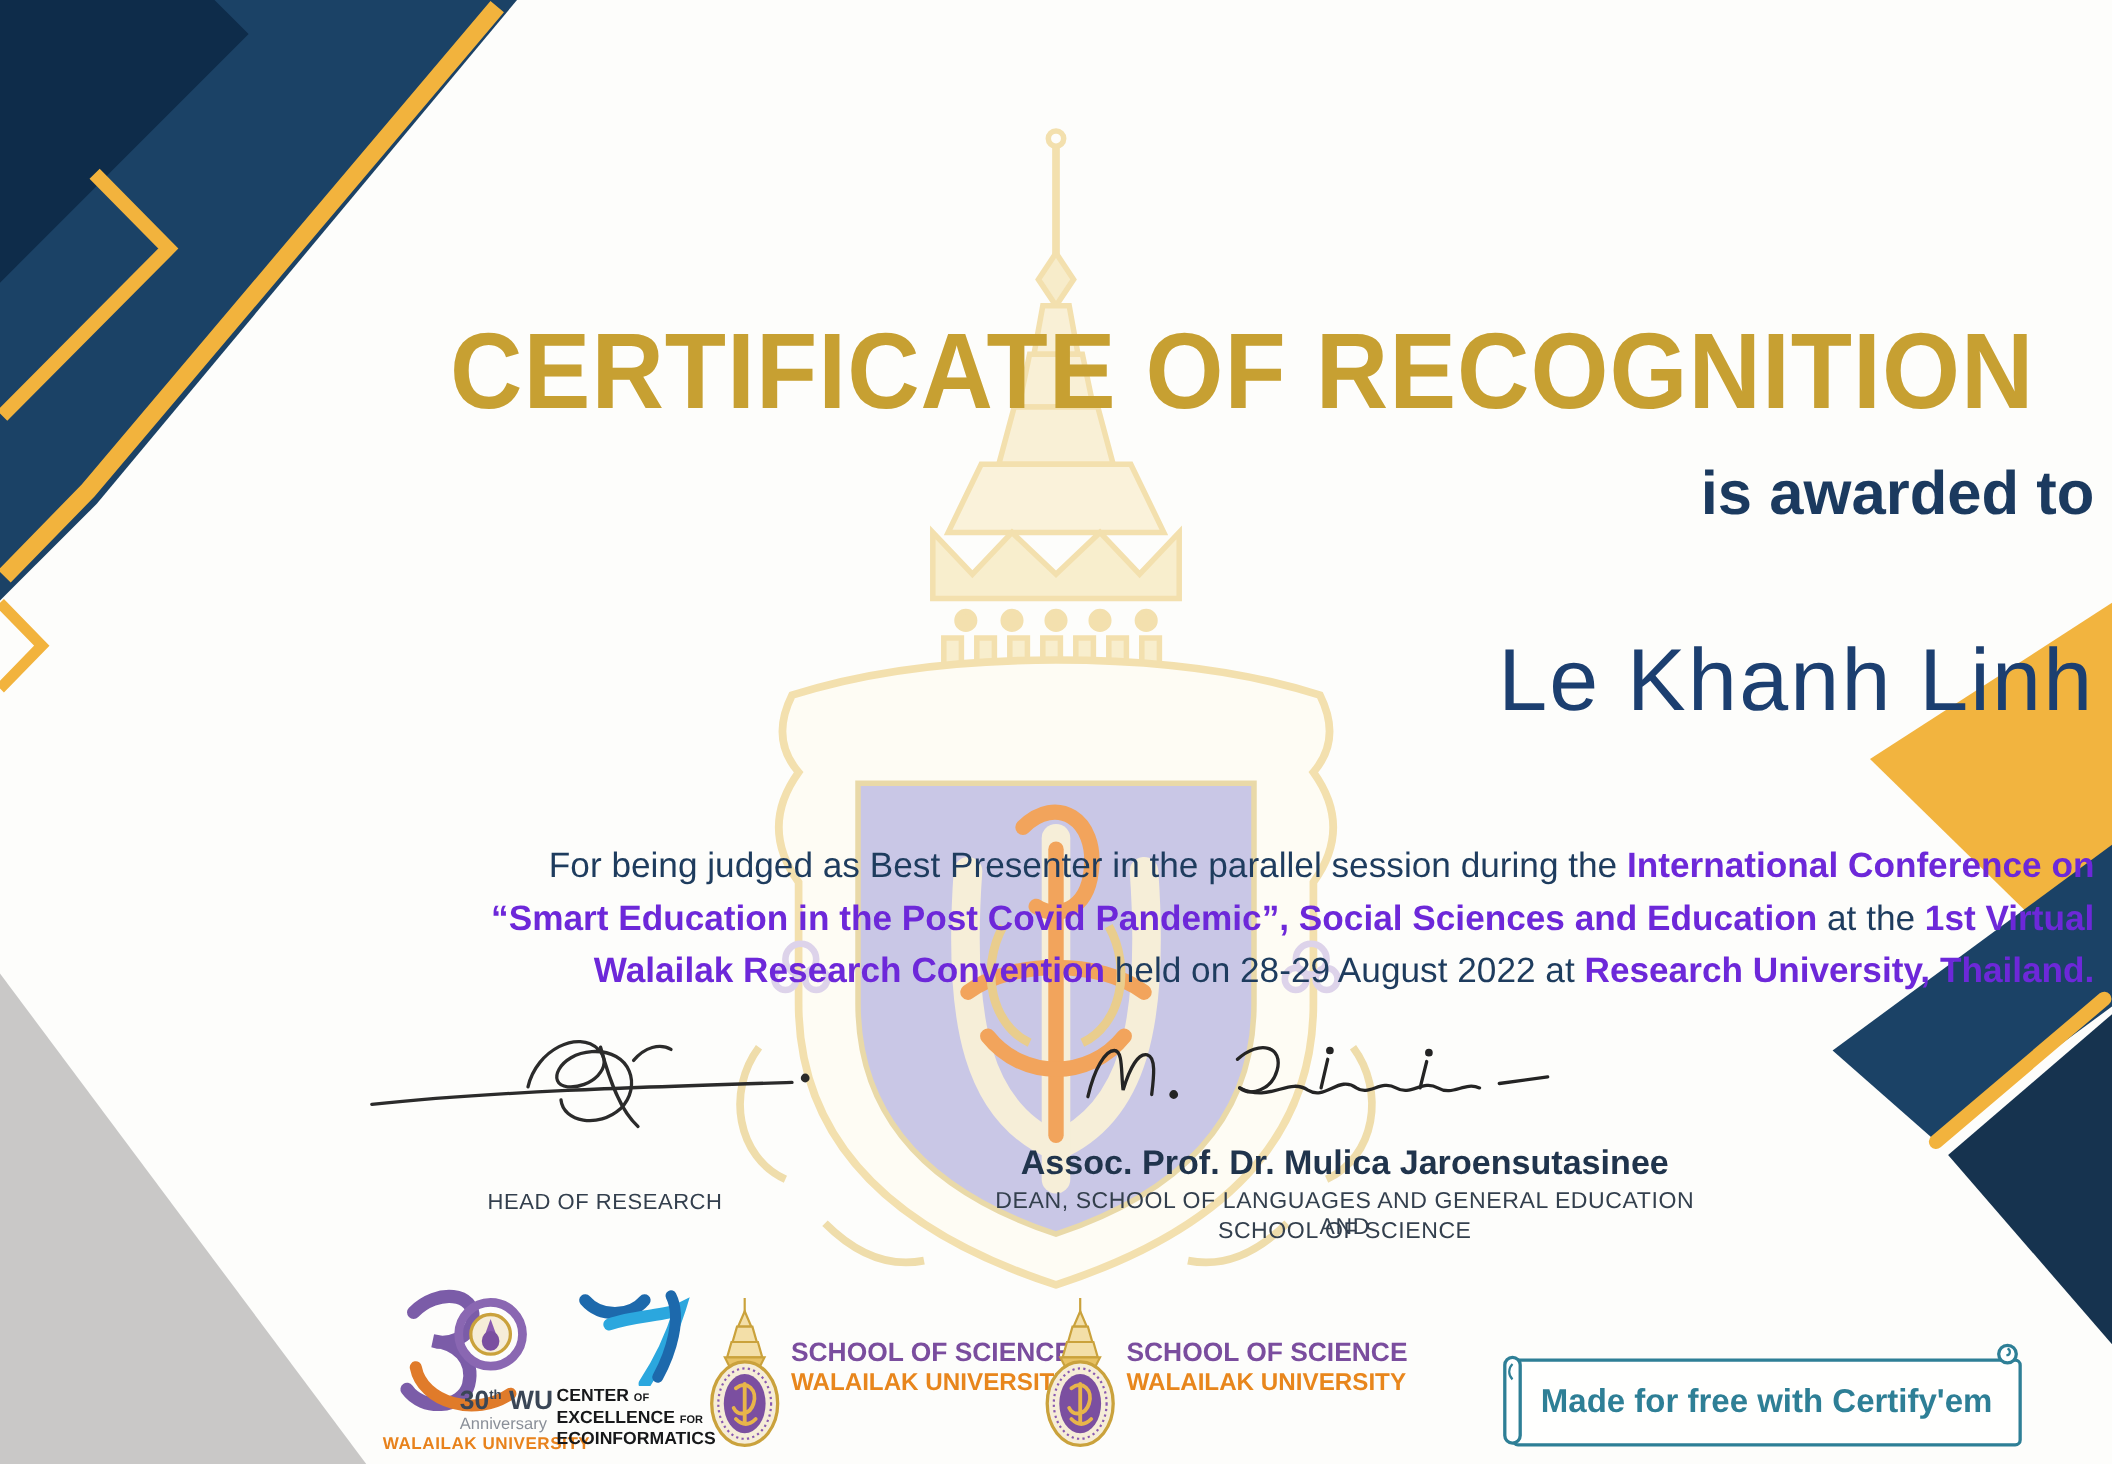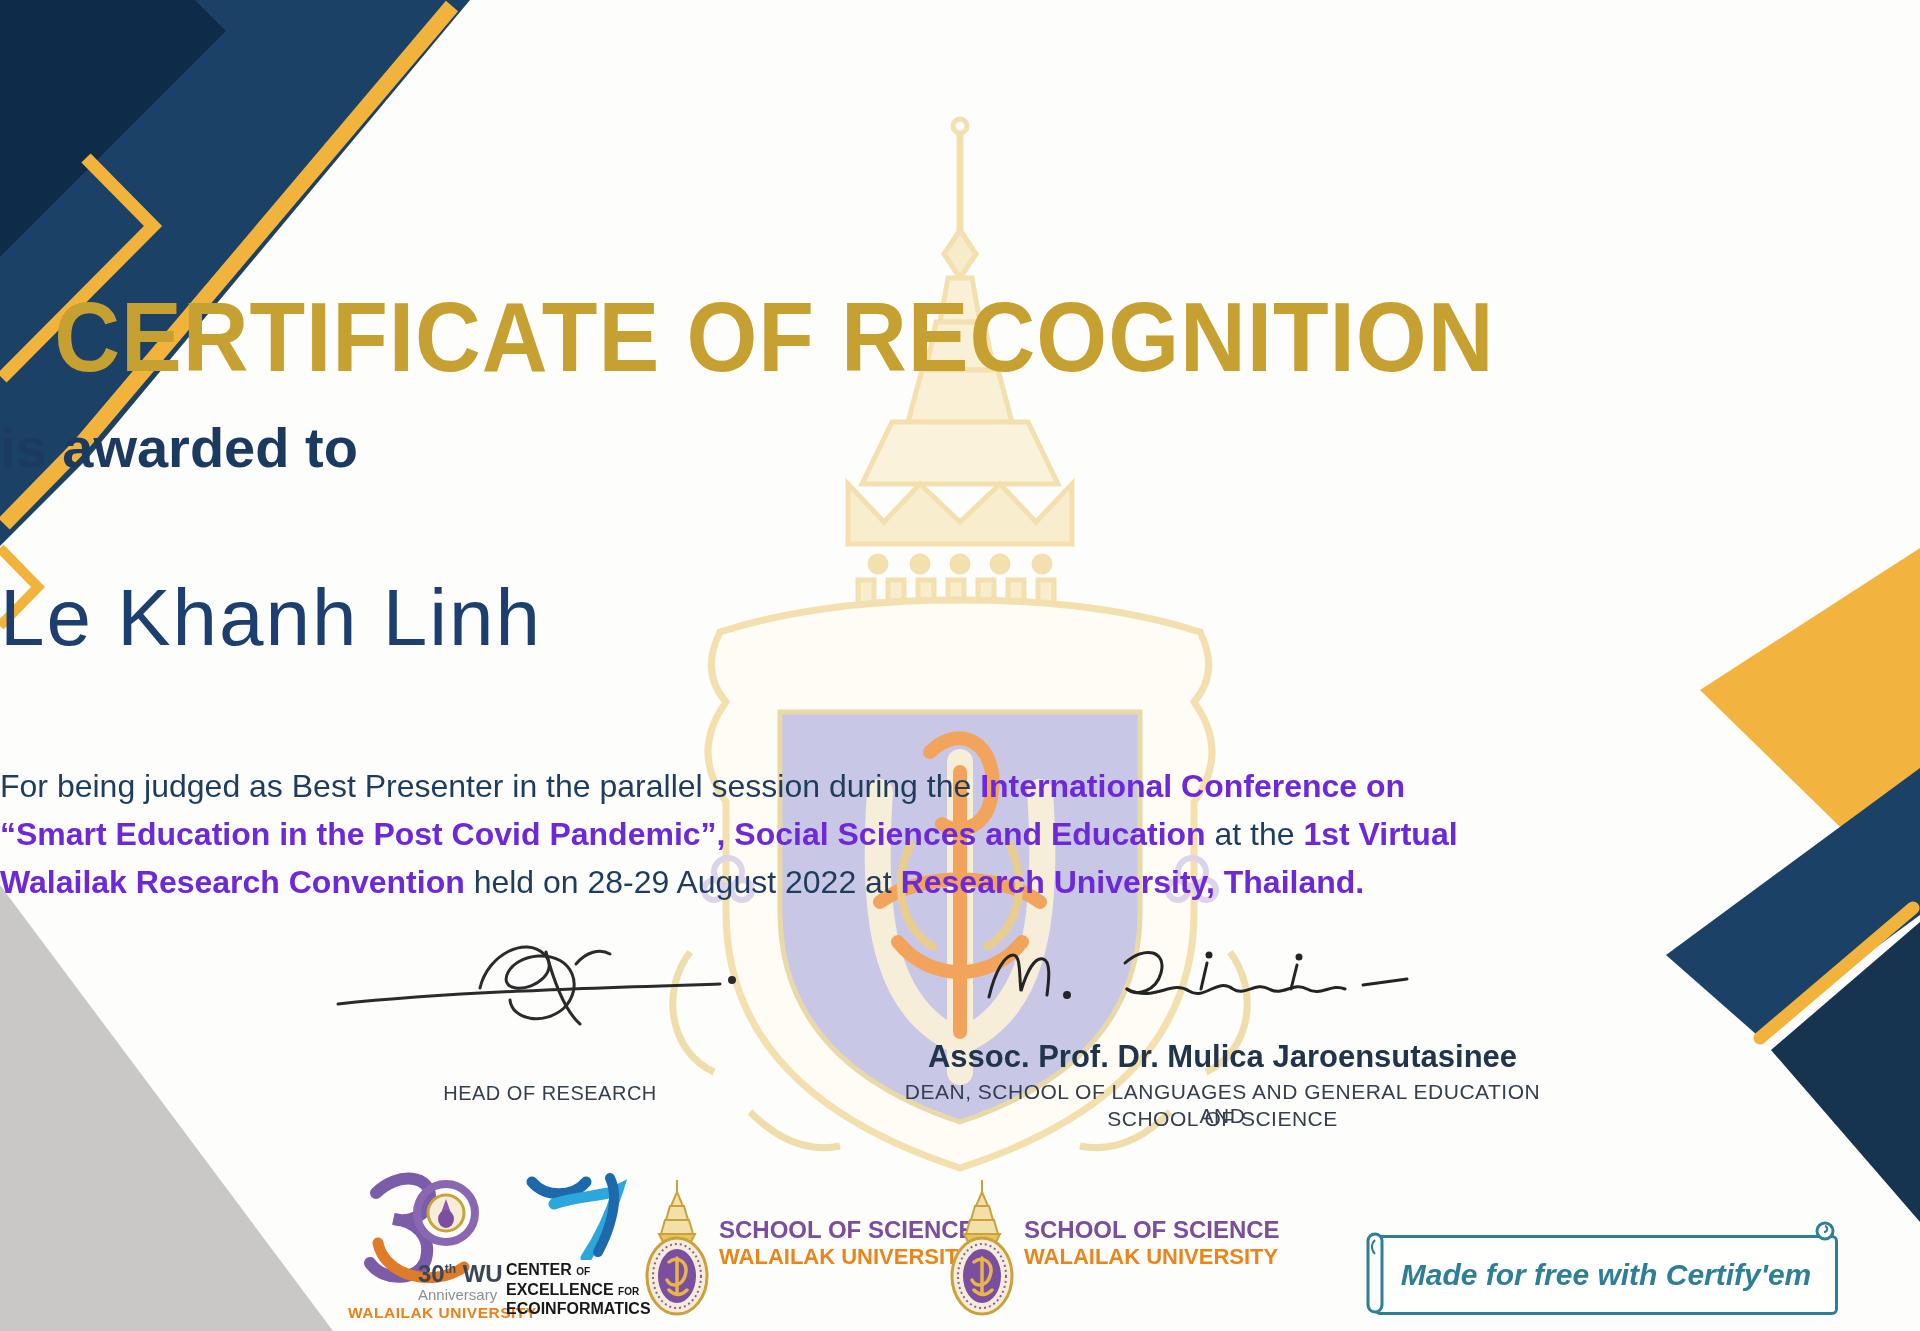--- a/index.html
+++ b/index.html
@@ -1,20 +1,20 @@
 <!DOCTYPE html>
 <html><head>
 <meta charset="utf-8">
 <style>
   html,body{margin:0;padding:0;background:#e8e8e8;}
   .page{position:relative;width:1920px;height:1331px;background:#fdfdfb;overflow:hidden;
         font-family:"Liberation Sans",sans-serif;}
   .abs{position:absolute;}
   svg{display:block;}
-  .centerband{position:absolute;left:0;width:1904px;text-align:left;}
+  .centerband{position:absolute;left:0;width:1904px;text-align:right;}
   .title{top:288px;color:#c7a032;font-size:98px;font-weight:bold;line-height:1;}
   .title span{display:inline-block;transform:scaleX(.93);transform-origin:center;letter-spacing:1px;white-space:nowrap;}
   .subtitle{top:420px;color:#1b3a5f;font-size:56px;font-weight:bold;line-height:1;}
   .recipient{top:578px;color:#1c3f70;font-size:80px;font-weight:normal;line-height:1;letter-spacing:2px;}
   .bodytext{top:762px;color:#1e3c5e;font-size:32px;line-height:48px;}
   .bodytext .line{white-space:nowrap;}
   .bodytext b{color:#6d28d9;}
   .signame{font-size:31px;font-weight:bold;color:#20344c;line-height:1.1;}
   .sigtitle{font-size:20px;color:#333f4d;letter-spacing:.5px;line-height:1.15;}
   .sig-left-block{left:250px;width:600px;text-align:center;}
@@ -22,21 +22,21 @@
   .logo-text-purple{font-size:24px;font-weight:bold;color:#7a4d9e;line-height:1;}
   .logo-text-orange{font-size:22px;font-weight:bold;color:#e8861c;line-height:1;}
   .eco-text{font-size:16px;font-weight:bold;color:#17181a;line-height:1.22;}
   .eco-text .small{font-size:10px;}
   .wu30-line1{font-size:24px;font-weight:bold;color:#3a4656;line-height:1;}
   .wu30-line1 sup{font-size:12px;}
   .wu30-line2{font-size:15px;color:#8a8f98;line-height:1;}
   .wu30-line3{font-size:15.5px;font-weight:bold;color:#e8821c;letter-spacing:.5px;line-height:1;}
   .badge{left:1374px;top:1235px;width:458px;height:74px;border:3px solid #2e7f96;border-radius:6px;
          background:#fffffe;display:flex;align-items:center;justify-content:center;cursor:pointer;}
-  .badge-label{font-size:30px;font-weight:bold;color:#2e7f96;white-space:nowrap;font-style:italic;}
+  .badge-label{font-size:30px;font-weight:bold;color:#2e7f96;white-space:nowrap;}
 </style>
 </head>
 <body>
 
 <div class="page">
 
   <svg class="abs" style="left:630px;top:112px;" width="660" height="1070" viewBox="0 0 660 1070">
     <g fill="none" stroke="#f3e0ae" stroke-width="5">
 
       <circle cx="330" cy="14" r="7"></circle>

